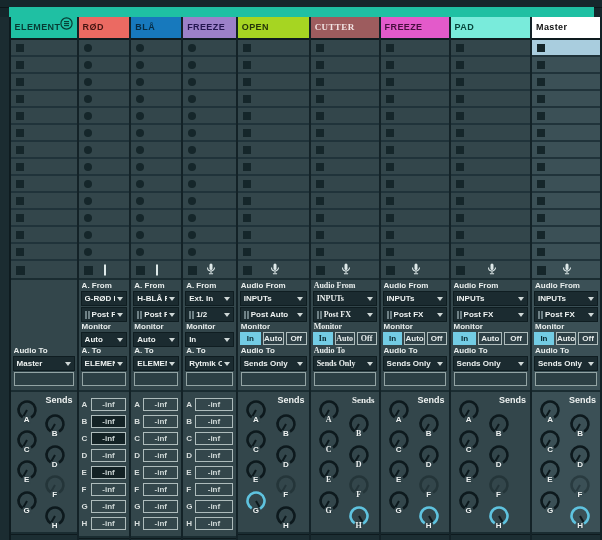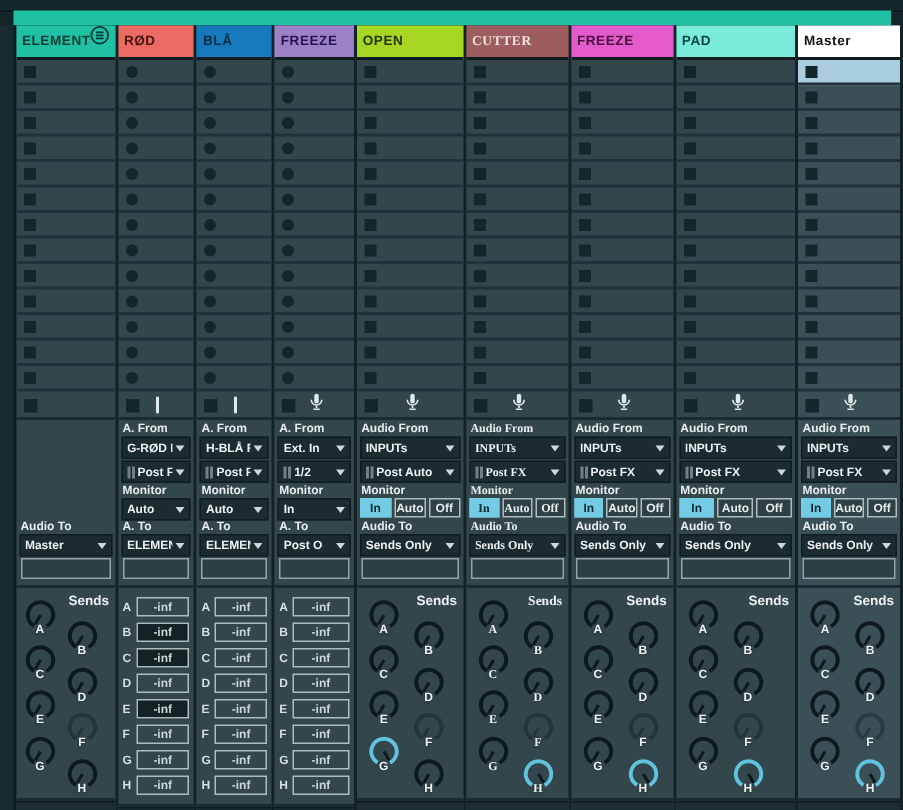--- a/index.html
+++ b/index.html
@@ -471,21 +471,21 @@
             <span class="txt">1/2</span>
             <span class="caret"></span>
           </div>
           <div class="io-label" style="top: 42px;">Monitor</div>
           <div class="dd" style="top: 52px;">
             <span class="txt">In</span>
             <span class="caret"></span>
           </div>
           <div class="io-label" style="top: 66px;">A. To</div>
           <div class="dd" style="top: 76px;">
-            <span class="txt">Post O</span>
+            <span class="txt">Rytmik O</span>
             <span class="caret"></span>
           </div>
           <div class="iobox" style="top: 92px;"></div>
         </div>
         <div class="sends sends-rows">
           <div class="srow">
             <span class="sl">A</span>
             <div class="sv">-inf</div>
           </div>
           <div class="srow">

